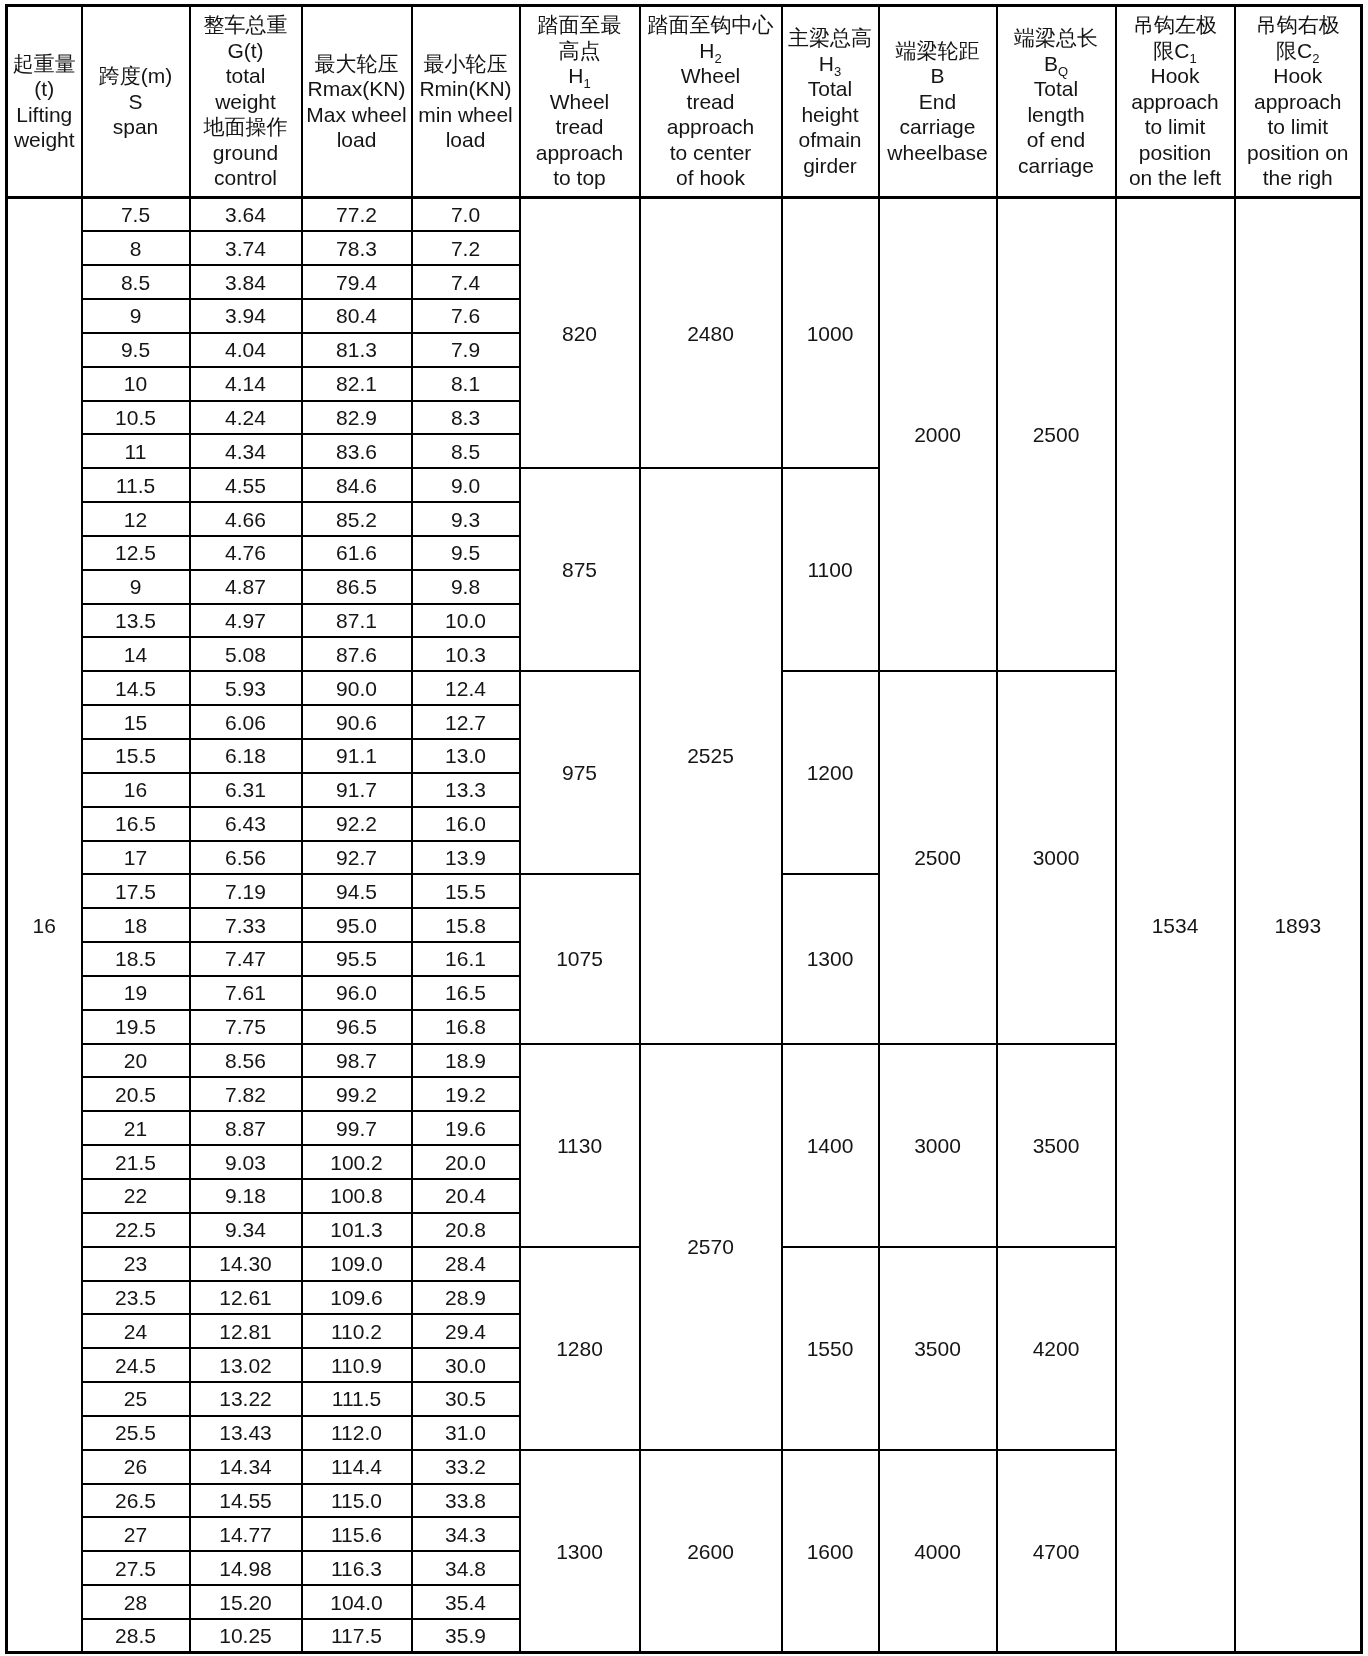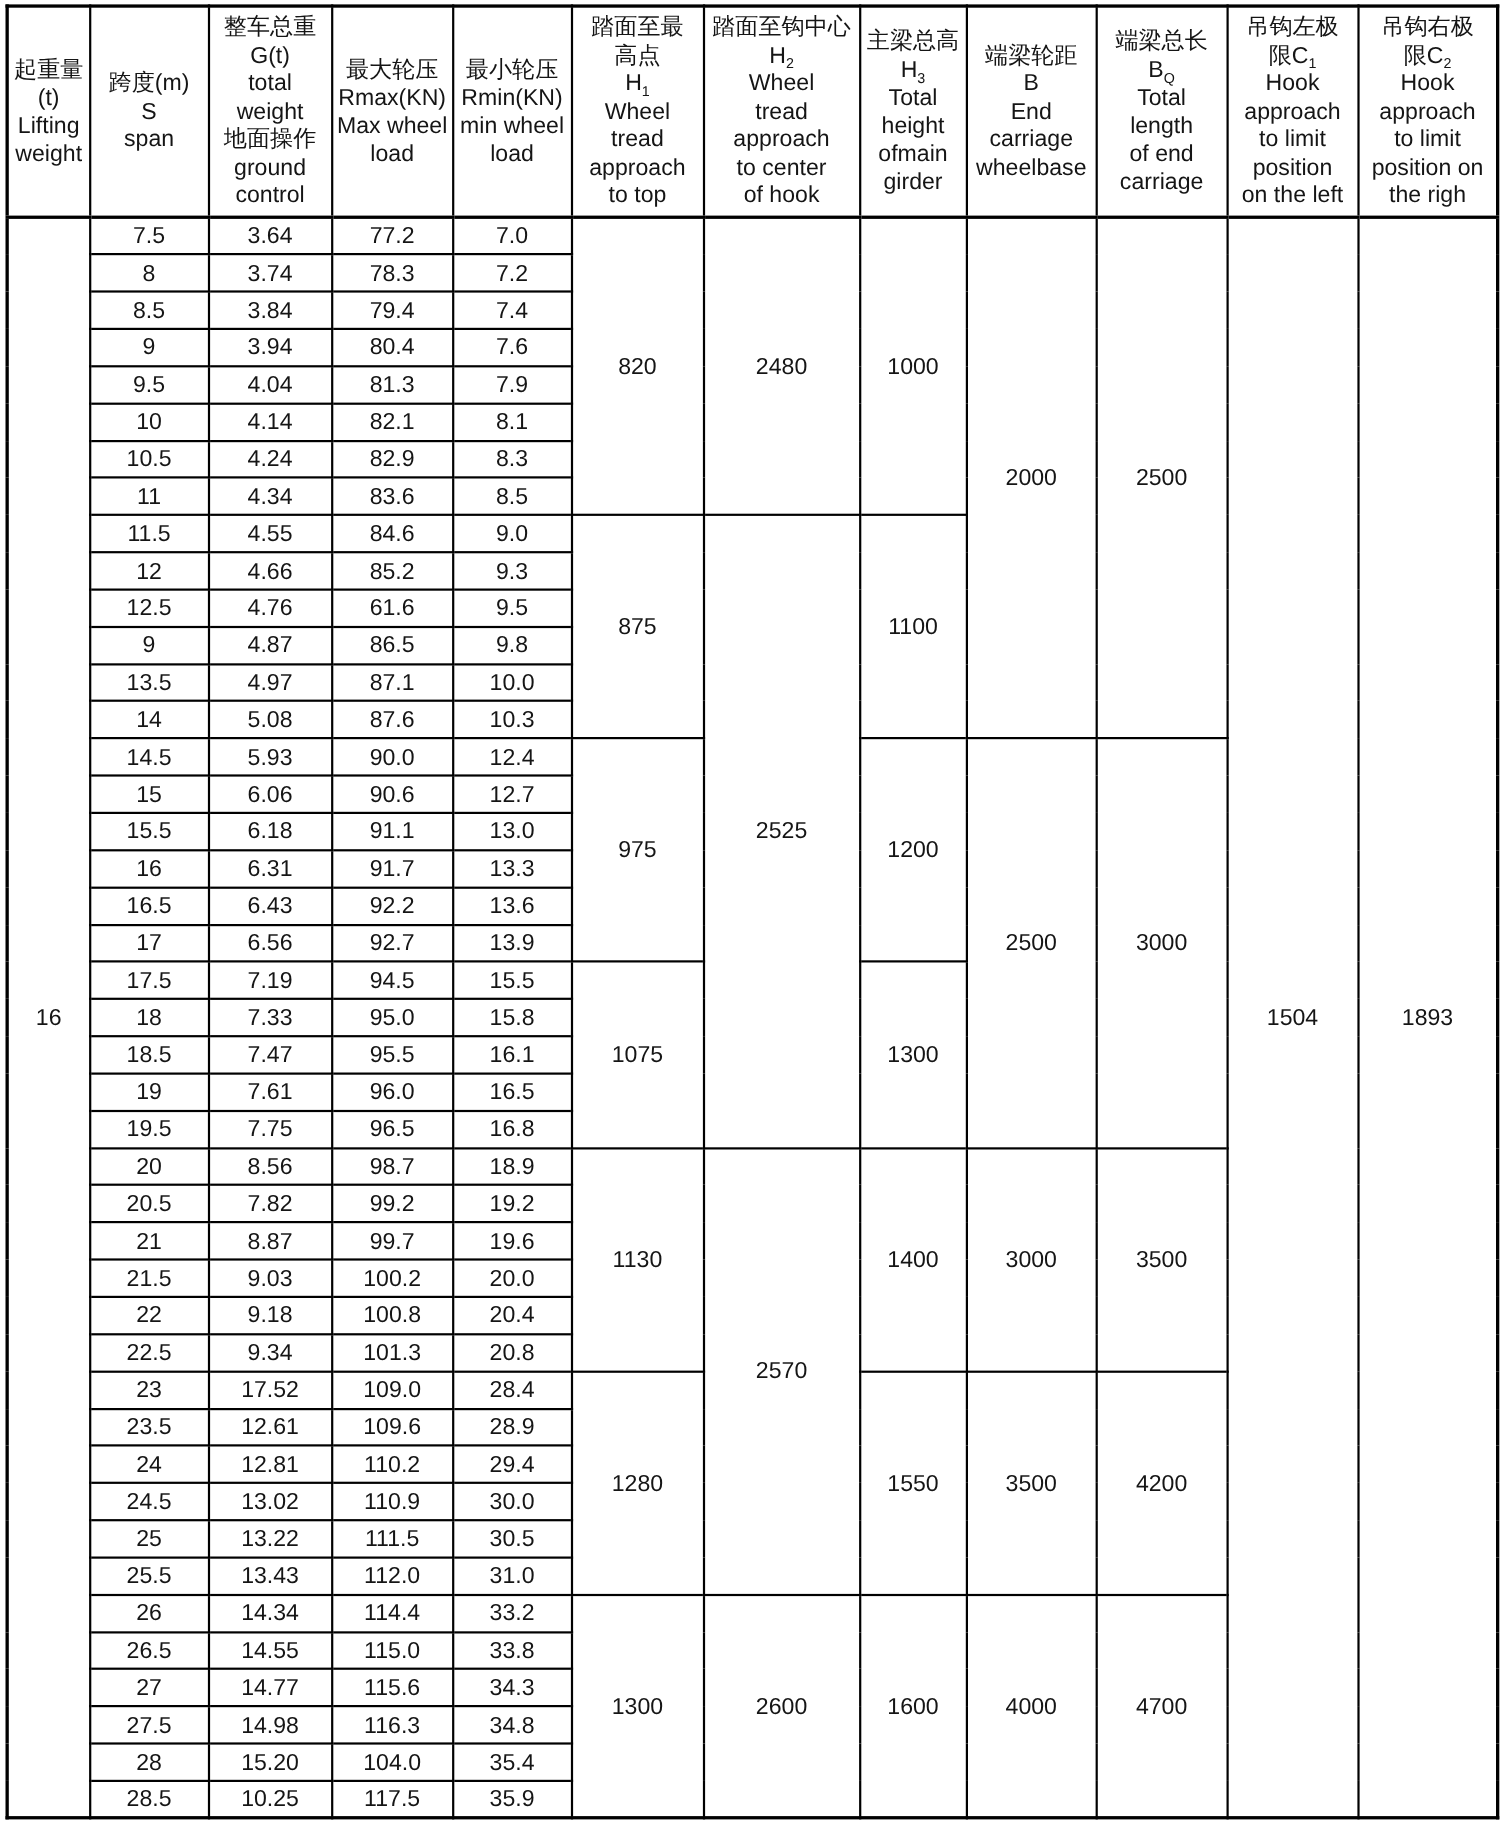--- a/index.html
+++ b/index.html
@@ -158,21 +158,21 @@
           <td rowspan="43">16</td>
           <td>7.5</td>
           <td>3.64</td>
           <td>77.2</td>
           <td>7.0</td>
           <td rowspan="8">820</td>
           <td rowspan="8">2480</td>
           <td rowspan="8">1000</td>
           <td rowspan="14">2000</td>
           <td rowspan="14">2500</td>
-          <td rowspan="43">1504</td>
+          <td rowspan="43">1534</td>
           <td rowspan="43">1893</td>
         </tr>
         <tr>
           <td>8</td>
           <td>3.74</td>
           <td>78.3</td>
           <td>7.2</td>
         </tr>
         <tr>
           <td>8.5</td>
@@ -274,21 +274,21 @@
         <tr>
           <td>16</td>
           <td>6.31</td>
           <td>91.7</td>
           <td>13.3</td>
         </tr>
         <tr>
           <td>16.5</td>
           <td>6.43</td>
           <td>92.2</td>
-          <td>13.6</td>
+          <td>16.0</td>
         </tr>
         <tr>
           <td>17</td>
           <td>6.56</td>
           <td>92.7</td>
           <td>13.9</td>
         </tr>
         <tr>
           <td>17.5</td>
           <td>7.19</td>
@@ -357,21 +357,21 @@
           <td>20.4</td>
         </tr>
         <tr>
           <td>22.5</td>
           <td>9.34</td>
           <td>101.3</td>
           <td>20.8</td>
         </tr>
         <tr>
           <td>23</td>
-          <td>17.52</td>
+          <td>14.30</td>
           <td>109.0</td>
           <td>28.4</td>
           <td rowspan="6">1280</td>
           <td rowspan="6">1550</td>
           <td rowspan="6">3500</td>
           <td rowspan="6">4200</td>
         </tr>
         <tr>
           <td>23.5</td>
           <td>12.61</td>

